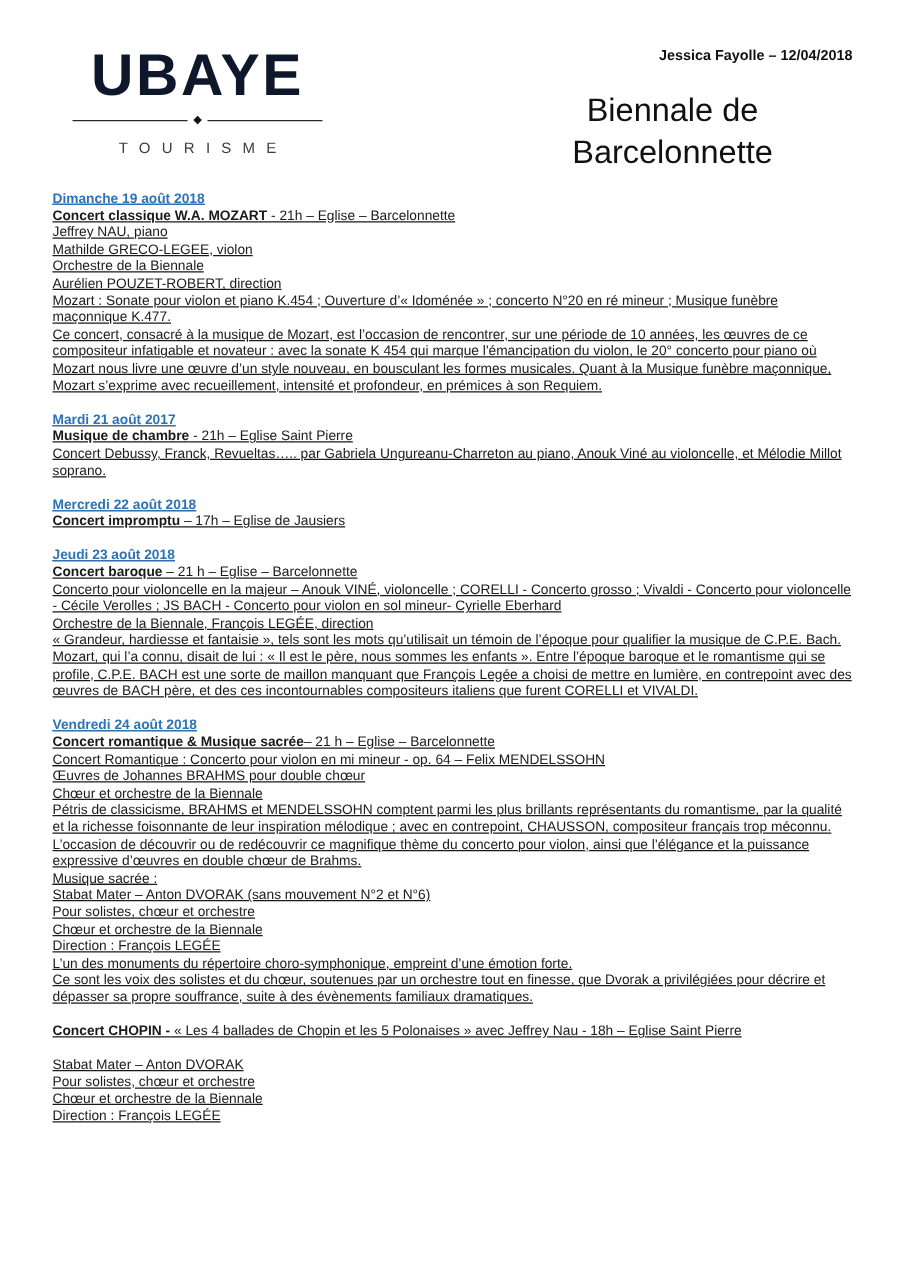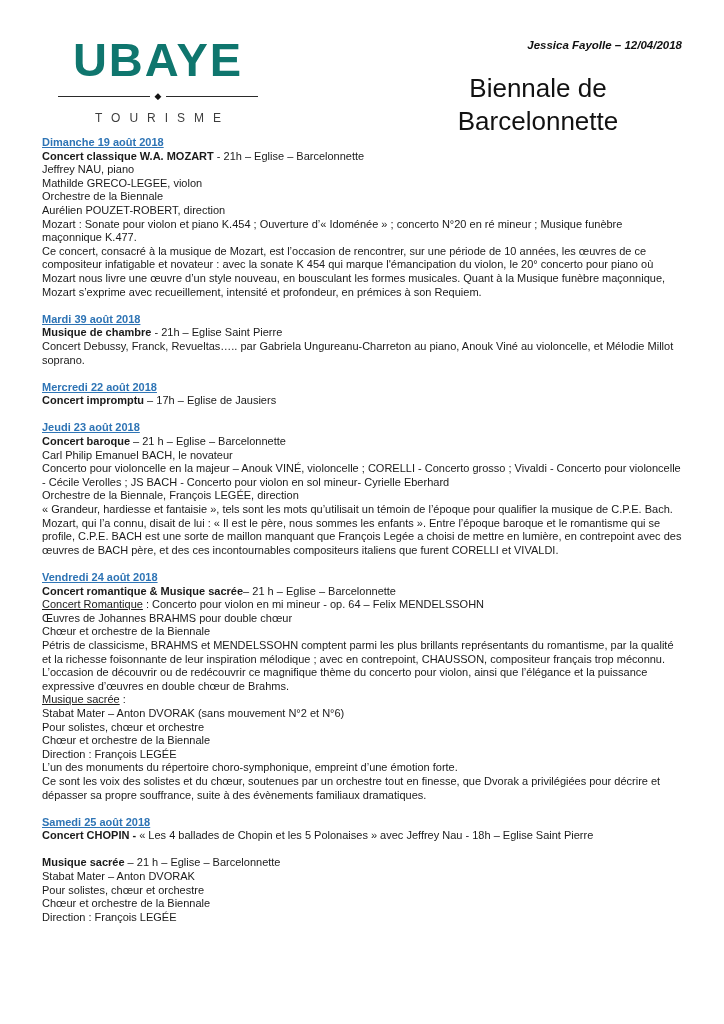--- a/index.html
+++ b/index.html
@@ -13,48 +13,48 @@
   }
   .page{position:relative;width:724px;height:1024px;}
 
   
   .logo{
     position:absolute;left:56px;top:36px;width:204px;
     text-align:center;
   }
   .logo-title{
     font-size:47px;font-weight:700;letter-spacing:2px;
-    color:#0f766e;line-height:1;white-space:nowrap;
+    color:#0f172a;line-height:1;white-space:nowrap;
   }
   .logo-divider{
     display:flex;align-items:center;gap:5px;
     margin:9px 2px 10px 2px;
   }
   .logo-divider .rule{flex:1;height:1.5px;background:#2a2a2a;}
   .logo-divider .diamond{
     font-size:9px;color:#121212;line-height:1;transform:translateY(-0.5px);
   }
   .logo-subtitle{
     font-size:12px;font-weight:400;letter-spacing:9px;
     color:#3d3d3d;text-indent:9px;white-space:nowrap;
   }
   .author-line{
     position:absolute;top:39px;right:42px;
-    font-size:11.5px;font-weight:700;font-style:italic;color:#111;margin-left:36px;
+    font-size:11.5px;font-weight:700;color:#111;margin-left:36px;
   }
   .doc-title{
     position:absolute;left:388px;top:72px;width:300px;
     text-align:center;
     font-size:26px;line-height:33px;font-weight:400;color:#111;
   }
 
   
   .content{
-    position:absolute;left:42px;top:136px;width:641px;
-    font-size:11px;line-height:13.6px;
+    position:absolute;left:42px;top:153px;width:641px;
+    font-size:11px;line-height:13.6px;text-decoration:underline;
   }
   .section{margin-bottom:13.6px;}
   .section-date{
     color:#2E74B5;font-weight:700;text-decoration:underline;
     font-size:11px;line-height:13.6px;
   }
   .line{min-height:13.6px;}
   .line.blank{height:13.6px;}
   .seg-b{font-weight:700;}
   .seg-u{text-decoration:underline;}
@@ -83,32 +83,31 @@
         <div class="section-date">Dimanche 19 août 2018</div>
         <div class="line"><span class="seg-b ">Concert classique W.A. MOZART </span><span class=""> - 21h – Eglise – Barcelonnette</span></div>
         <div class="line"><span class="">Jeffrey NAU, piano</span></div>
         <div class="line"><span class="">Mathilde GRECO-LEGEE, violon</span></div>
         <div class="line"><span class="">Orchestre de la Biennale</span></div>
         <div class="line"><span class="">Aurélien POUZET-ROBERT, direction</span></div>
         <div class="line"><span class="">Mozart : Sonate pour violon et piano K.454 ; Ouverture d’« Idoménée » ; concerto N°20 en ré mineur ; Musique funèbre maçonnique K.477.</span></div>
         <div class="line"><span class="">Ce concert, consacré à la musique de Mozart, est l’occasion de rencontrer, sur une période de 10 années, les œuvres de ce compositeur infatigable et novateur : avec la sonate K 454 qui marque l'émancipation du violon, le 20° concerto pour piano où Mozart nous livre une œuvre d’un style nouveau, en bousculant les formes musicales. Quant à la Musique funèbre maçonnique, Mozart s’exprime avec recueillement, intensité et profondeur, en prémices à son Requiem.</span></div>
       </div>
       <div class="section">
-        <div class="section-date">Mardi 39 août 2018</div>
+        <div class="section-date">Mardi 21 août 2017</div>
         <div class="line"><span class="seg-b ">Musique de chambre</span><span class=""> - 21h – Eglise Saint Pierre</span></div>
         <div class="line"><span class="">Concert Debussy, Franck, Revueltas….. par Gabriela Ungureanu-Charreton au piano, Anouk Viné au violoncelle, et Mélodie Millot soprano.</span></div>
       </div>
       <div class="section">
         <div class="section-date">Mercredi 22 août 2018</div>
         <div class="line"><span class="seg-b ">Concert impromptu</span><span class=""> – 17h – Eglise de Jausiers</span></div>
       </div>
       <div class="section">
         <div class="section-date">Jeudi 23 août 2018</div>
         <div class="line"><span class="seg-b ">Concert baroque</span><span class=""> – 21 h – Eglise – Barcelonnette</span></div>
-        <div class="line"><span class="">Carl Philip Emanuel BACH, le novateur</span></div>
         <div class="line"><span class="">Concerto pour violoncelle en la majeur – Anouk VINÉ, violoncelle ; CORELLI - Concerto grosso ; Vivaldi - Concerto pour violoncelle - Cécile Verolles ; JS BACH - Concerto pour violon en sol mineur- Cyrielle Eberhard</span></div>
         <div class="line"><span class="">Orchestre de la Biennale, François LEGÉE, direction</span></div>
         <div class="line"><span class="">« Grandeur, hardiesse et fantaisie », tels sont les mots qu’utilisait un témoin de l’époque pour qualifier la musique de C.P.E. Bach.</span></div>
         <div class="line"><span class="">Mozart, qui l’a connu, disait de lui : « Il est le père, nous sommes les enfants ». Entre l’époque baroque et le romantisme qui se profile, C.P.E. BACH est une sorte de maillon manquant que François Legée a choisi de mettre en lumière, en contrepoint avec des œuvres de BACH père, et des ces incontournables compositeurs italiens que furent CORELLI et VIVALDI.</span></div>
       </div>
       <div class="section">
         <div class="section-date">Vendredi 24 août 2018</div>
         <div class="line"><span class="seg-b ">Concert romantique &amp; Musique sacrée</span><span class="">– 21 h – Eglise – Barcelonnette</span></div>
         <div class="line"><span class="seg-u">Concert Romantique</span><span class=""> : Concerto pour violon en mi mineur - op. 64 – Felix MENDELSSOHN</span></div>
         <div class="line"><span class="">Œuvres de Johannes BRAHMS pour double chœur</span></div>
@@ -117,24 +116,22 @@
         <div class="line"><span class="">L’occasion de découvrir ou de redécouvrir ce magnifique thème du concerto pour violon, ainsi que l’élégance et la puissance expressive d’œuvres en double chœur de Brahms.</span></div>
         <div class="line"><span class="seg-u">Musique sacrée</span><span class=""> :</span></div>
         <div class="line"><span class="">Stabat Mater – Anton DVORAK (sans mouvement N°2 et N°6)</span></div>
         <div class="line"><span class="">Pour solistes, chœur et orchestre</span></div>
         <div class="line"><span class="">Chœur et orchestre de la Biennale</span></div>
         <div class="line"><span class="">Direction : François LEGÉE</span></div>
         <div class="line"><span class="">L’un des monuments du répertoire choro-symphonique, empreint d’une émotion forte.</span></div>
         <div class="line"><span class="">Ce sont les voix des solistes et du chœur, soutenues par un orchestre tout en finesse, que Dvorak a privilégiées pour décrire et dépasser sa propre souffrance, suite à des évènements familiaux dramatiques.</span></div>
       </div>
       <div class="section">
-        <div class="section-date">Samedi 25 août 2018</div>
         <div class="line"><span class="seg-b ">Concert CHOPIN -</span><span class=""> « Les 4 ballades de Chopin et les 5 Polonaises » avec Jeffrey Nau - 18h – Eglise Saint Pierre</span></div>
         <div class="line blank"></div>
-        <div class="line"><span class="seg-b ">Musique sacrée</span><span class=""> – 21 h – Eglise – Barcelonnette</span></div>
         <div class="line"><span class="">Stabat Mater – Anton DVORAK</span></div>
         <div class="line"><span class="">Pour solistes, chœur et orchestre</span></div>
         <div class="line"><span class="">Chœur et orchestre de la Biennale</span></div>
         <div class="line"><span class="">Direction : François LEGÉE</span></div>
       </div>
     </div>
 
 </div>
 
 </body></html>

